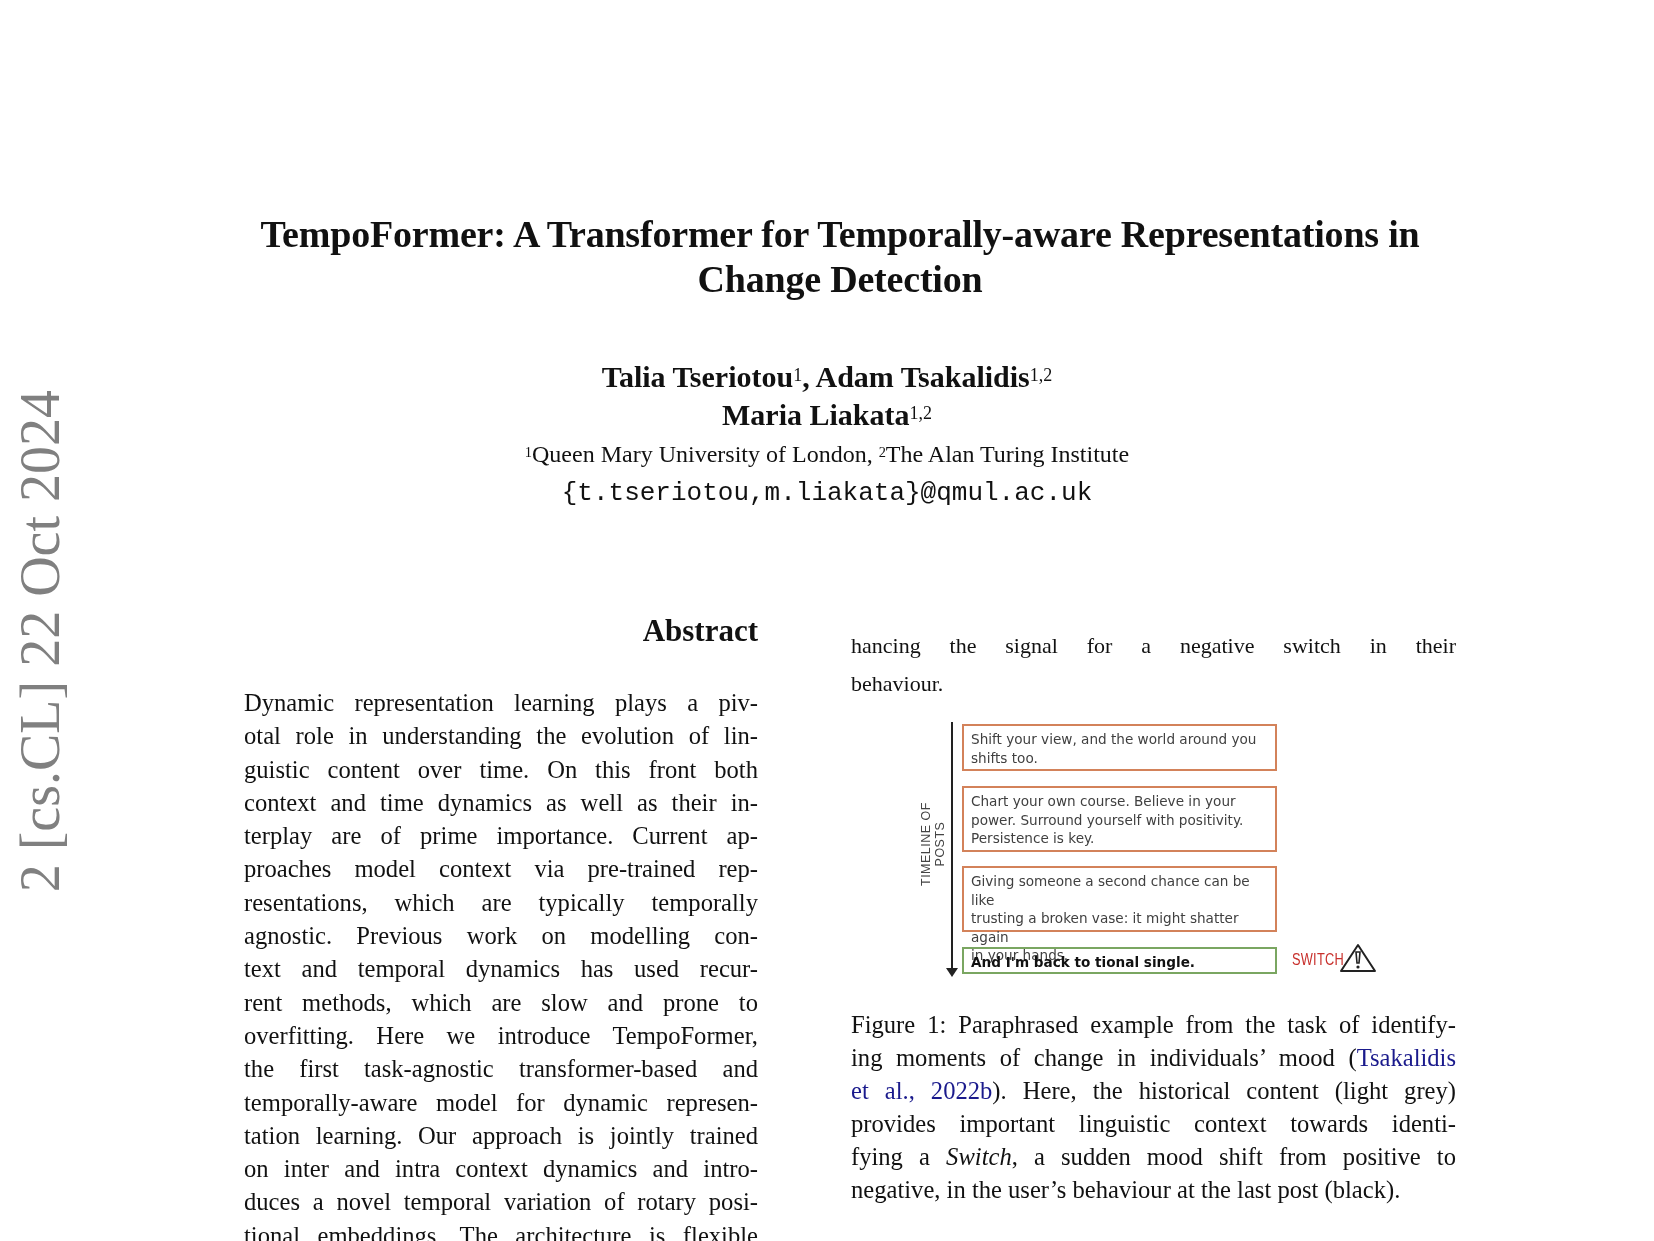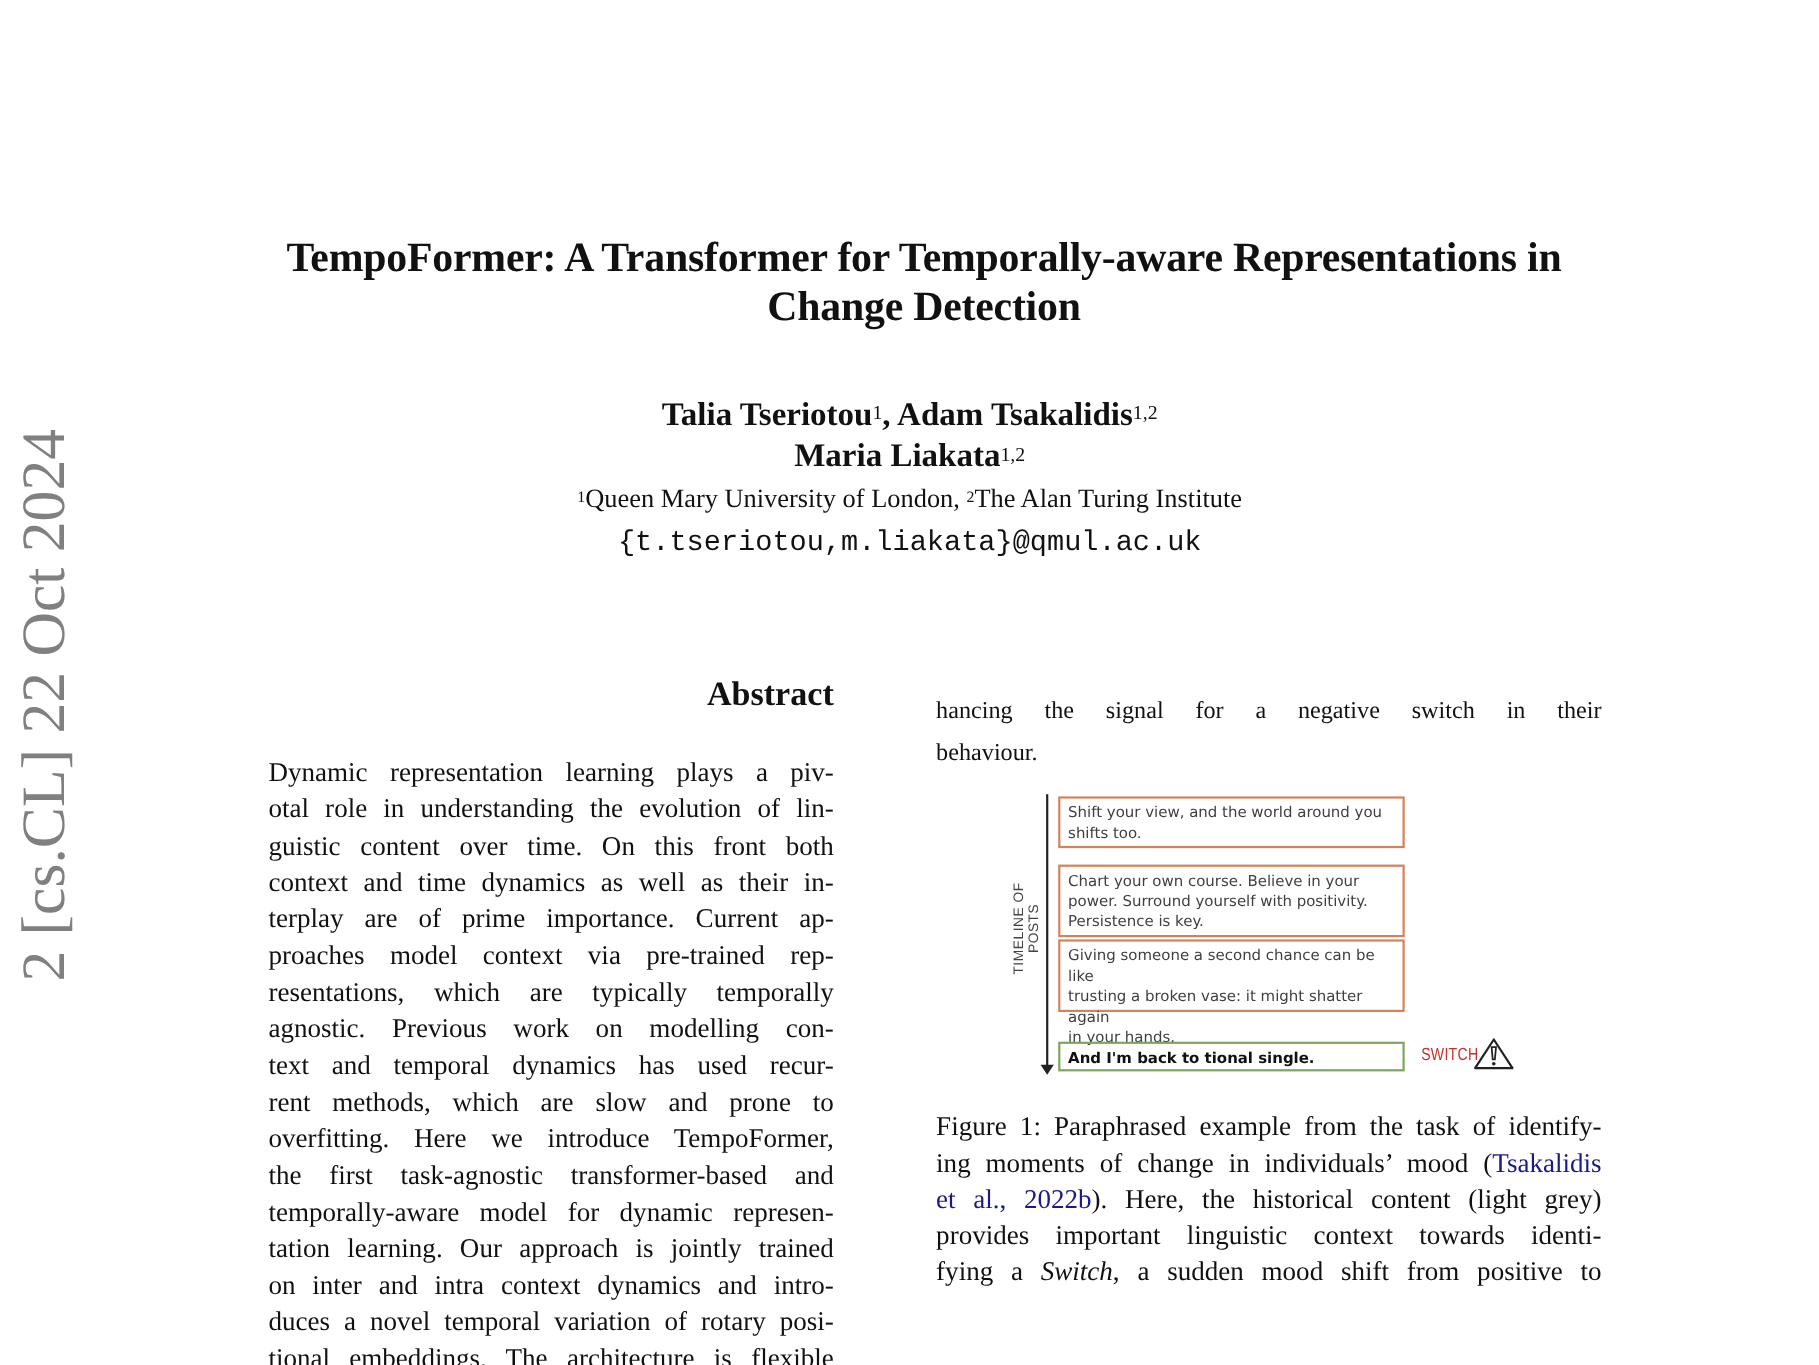--- a/index.html
+++ b/index.html
@@ -95,21 +95,21 @@
 
   <div class="post" style="top:10px;height:47px;">
     <div>Shift your view, and the world around you</div>
     <div>shifts too.</div>
   </div>
   <div class="post" style="top:72px;height:66px;">
     <div>Chart your own course. Believe in your</div>
     <div>power. Surround yourself with positivity.</div>
     <div>Persistence is key.</div>
   </div>
-  <div class="post" style="top:140px;height:66px;">
+  <div class="post" style="top:152px;height:66px;">
     <div>Giving someone a second chance can be like</div>
     <div>trusting a broken vase: it might shatter again</div>
     <div>in your hands.</div>
   </div>
   <div class="post current" style="top:233px;height:27px;">
     <div>And I'm back to tional single.</div>
   </div>
 
   <div class="switch-label">SWITCH</div>
   <svg class="warn-icon" viewBox="0 0 40 32">
@@ -118,13 +118,14 @@
     <circle cx="20" cy="25" r="1.6" fill="#222"></circle>
   </svg>
 </div>
 
 <div class="abs caption">
   <span class="ln">Figure 1: Paraphrased example from the task of identify-</span>
   <span class="ln"><span>ing moments of change in individuals’ mood (</span><a class="cite">Tsakalidis</a></span>
   <span class="ln"><a class="cite">et al., 2022b</a><span>).  Here, the historical content (light grey)</span></span>
   <span class="ln">provides important linguistic context towards identi-</span>
   <span class="ln"><span>fying a </span><em>Switch</em><span>, a sudden mood shift from positive to</span></span>
+  <span class="ln last">negative, in the user’s behaviour at the last post (black).</span>
 </div>
 
 </body></html>

